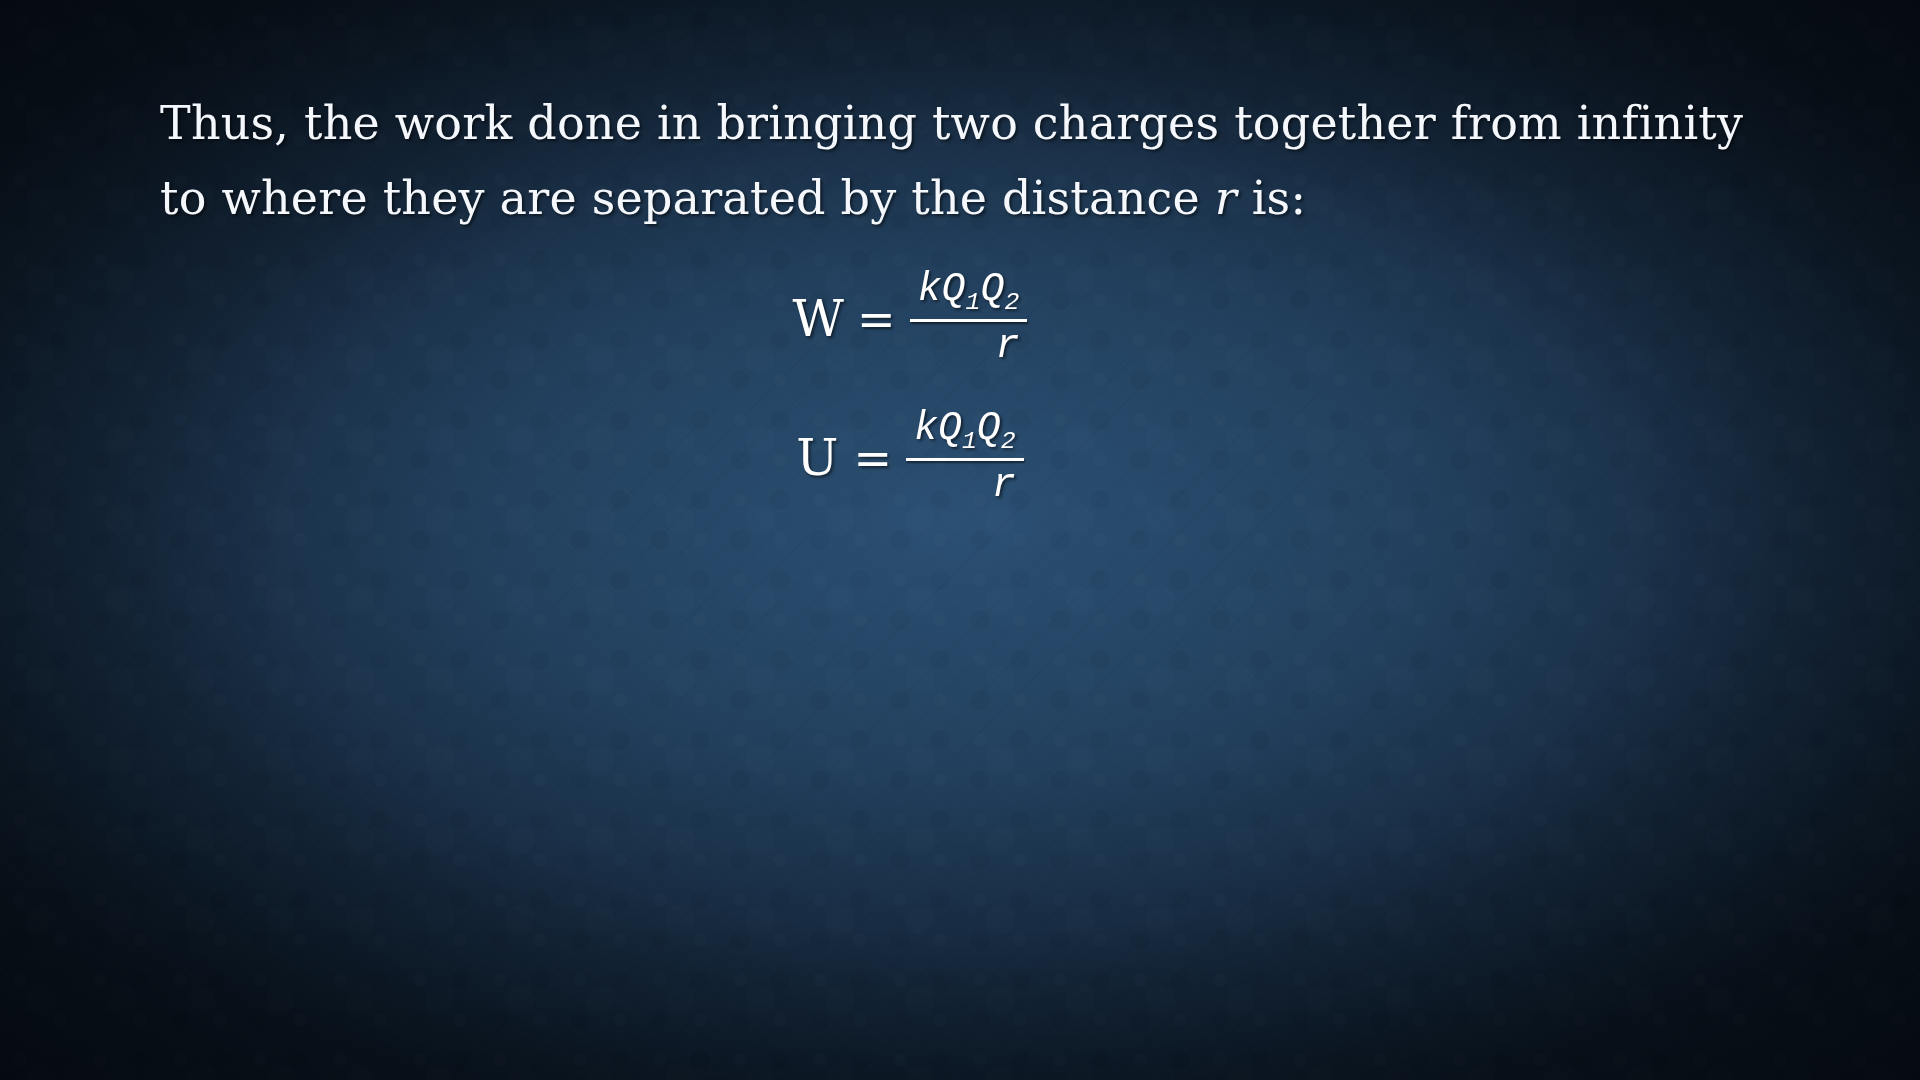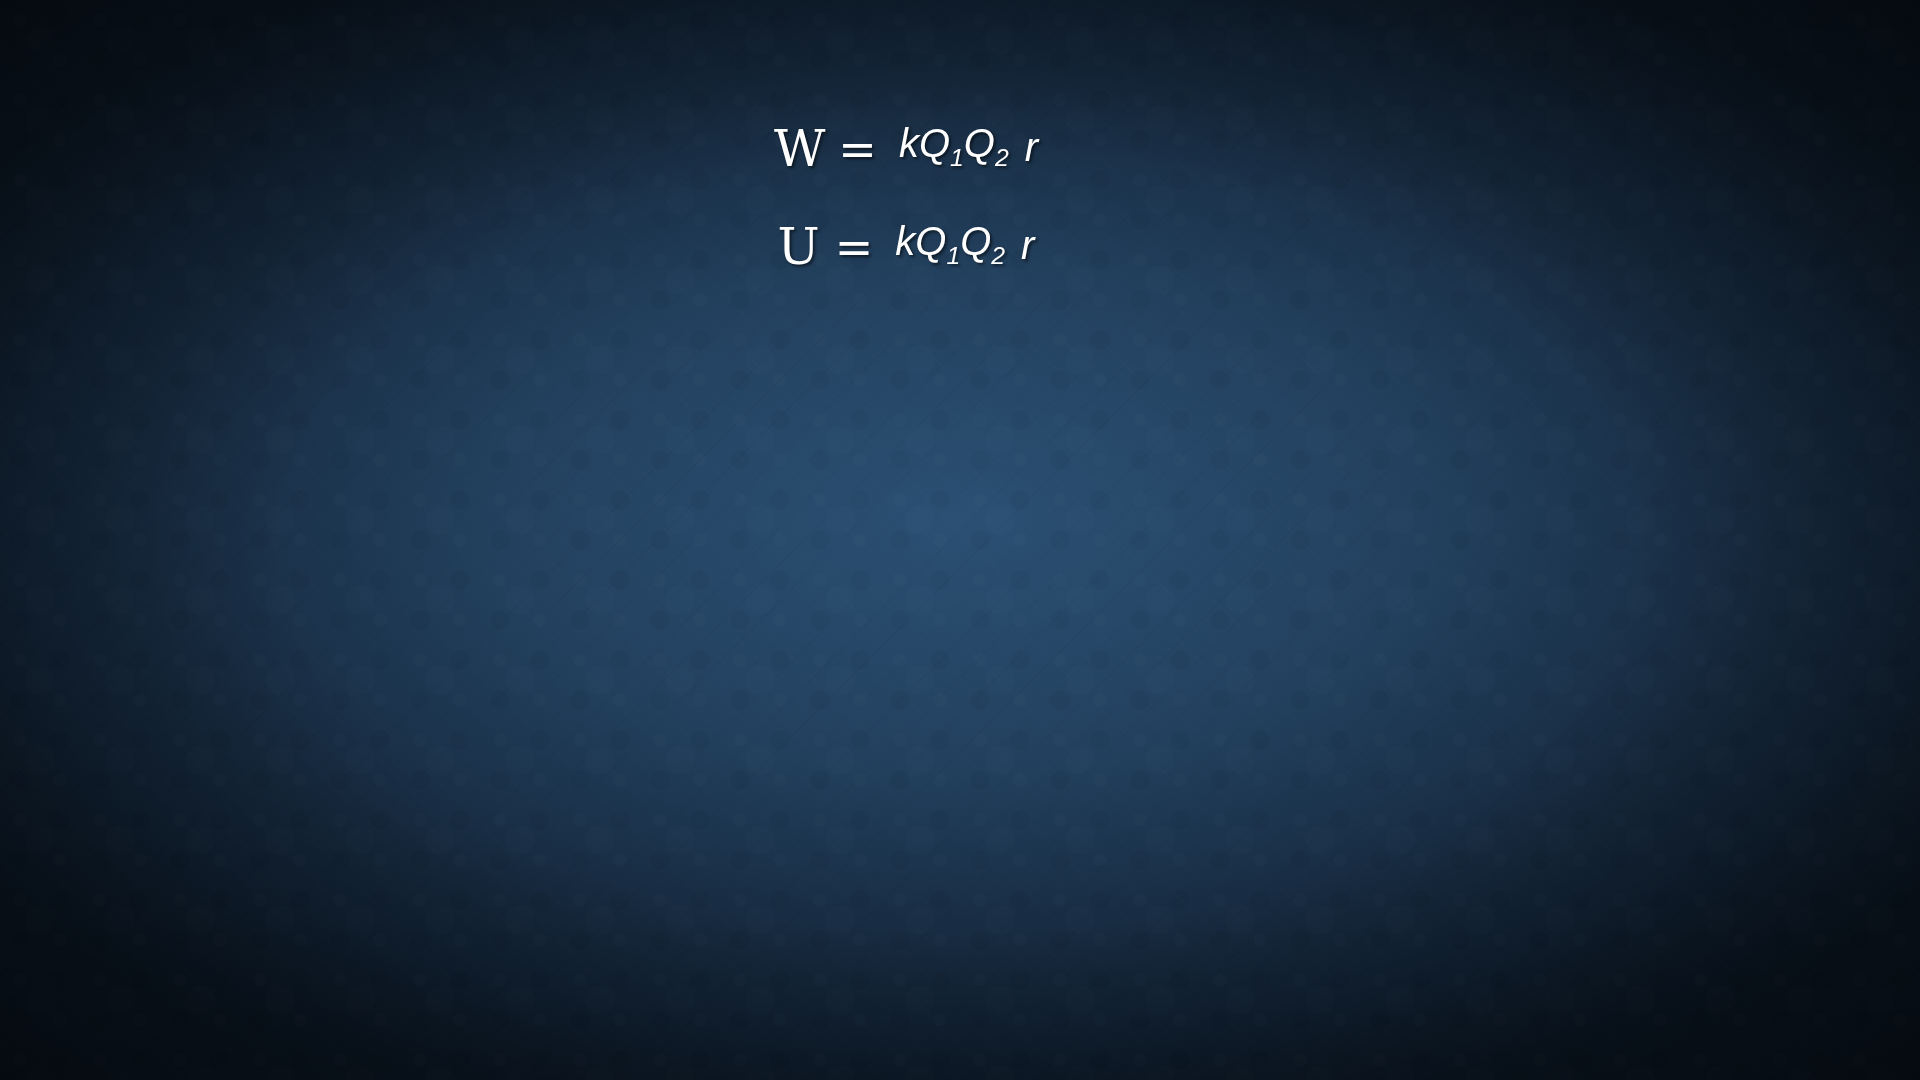--- a/index.html
+++ b/index.html
@@ -104,24 +104,24 @@
     font-family: "DejaVu Serif", serif;
     font-size: 50px;
     letter-spacing: 1px;
   }
   .eq-eq {
     margin: 0 14px 0 12px;
     font-size: 46px;
   }
   .frac {
     display: inline-flex;
-    flex-direction: row;
-    align-items: flex-start;
+    flex-direction: column;
+    align-items: flex-end;
     font-style: italic;
-    font-family: Liberation Sans, sans-serif;
+    font-family: Liberation Mono, monospace;
     line-height: 1.05;
   }
   .frac .num {
     font-size: 40px;
     padding: 0 8px 4px 8px;
     white-space: nowrap;
   }
   .frac .bar {
     width: 100%;
     height: 3px;
@@ -148,20 +148,23 @@
 <body>
 
 <div class="slide">
   <div class="bg-base"></div>
   <div class="bg-pattern"></div>
   <div class="bg-pattern2"></div>
   <div class="bg-vignette"></div>
 
   <div class="content">
 
+    <div class="para para-1">
+      <span>Thus, the work done in bringing two charges together from infinity to where they are separated by the distance </span><em>r</em><span> is:</span>
+    </div>
 
     <div class="equation-wrap">
       <div class="equation eq-1">
         <span class="eq-lhs">W</span>
         <span class="eq-eq">=</span>
         <span class="frac">
           <span class="num"><span>k</span><span>Q</span><span class="sub">1</span><span>Q</span><span class="sub">2</span></span>
           <span class="bar"></span>
           <span class="den">r</span>
         </span>

